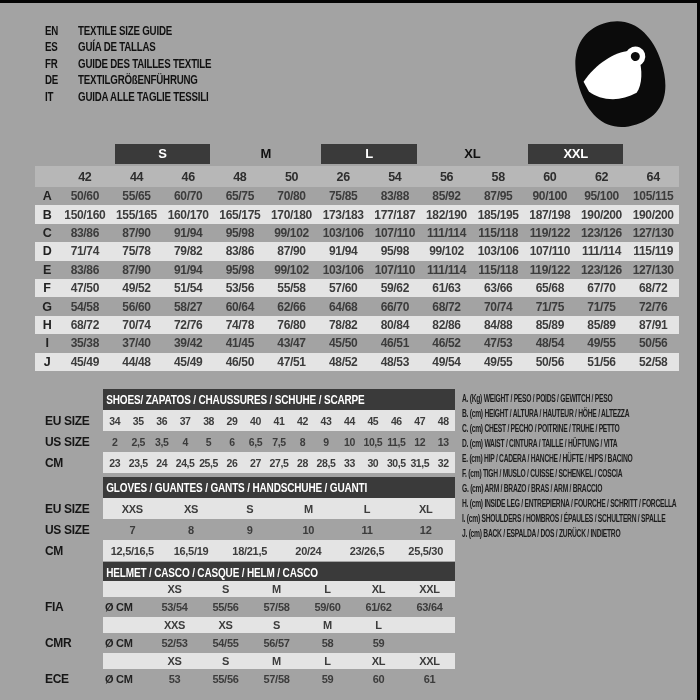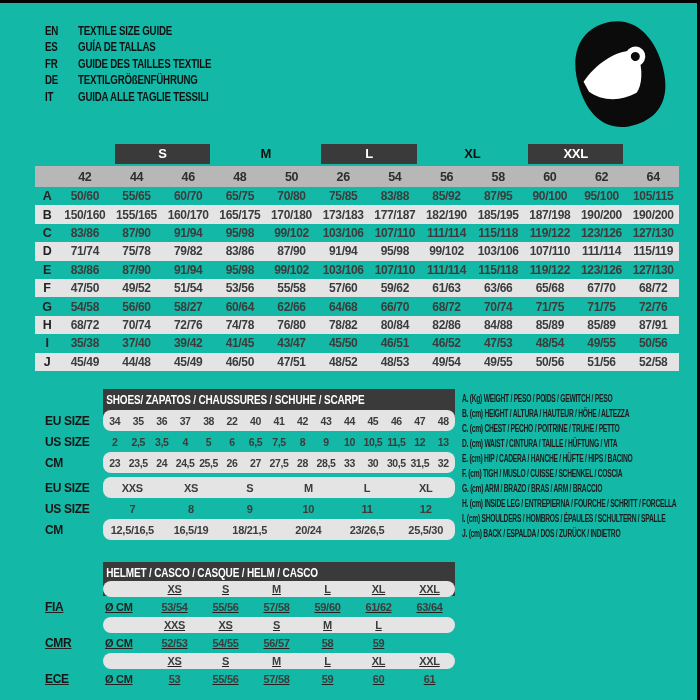--- a/index.html
+++ b/index.html
@@ -1,17 +1,17 @@
 <!DOCTYPE html>
 <html><head>
 <meta charset="utf-8">
 <style>
   html,body{margin:0;padding:0;}
   body{font-family:"Liberation Sans",sans-serif;font-weight:700;background:#fff;}
-  .page{position:relative;width:700px;height:700px;background:#14b8a6;overflow:hidden;color:#222;}
+  .page{position:relative;width:700px;height:700px;background:#a3a3a3;overflow:hidden;color:#222;}
   .frame-top{position:absolute;top:0;left:0;width:700px;height:3px;background:#050505;}
   .frame-right{position:absolute;top:0;right:0;width:3px;height:700px;background:#050505;}
 
   
   .langs{position:absolute;left:45px;top:22px;transform:scaleX(.72);transform-origin:left top;white-space:nowrap;}
   .lang-row{display:flex;height:16.5px;align-items:center;font-size:13.5px;letter-spacing:-.3px;color:#111;}
   .lang-code{width:46px;}
 
   
   .helmet-icon{position:absolute;left:570px;top:18px;width:100px;height:112px;}
@@ -26,28 +26,28 @@
   .numrow .cell{font-size:12.5px;color:#2e2e2e;}
   .trow{height:18.4px;}
   .trow.shade{background:#e4e4e4;}
   .cell{text-align:center;font-size:12px;letter-spacing:-.35px;color:#3c3c3c;}
   .cell.letter{font-size:12.5px;color:#222;}
 
   
   .section{position:absolute;left:45px;width:410px;}
   .sec-shoes{top:389px;}
   .sec-gloves{top:477px;}
-  .sec-helmet{top:562px;text-decoration:underline;}
+  .sec-helmet{top:562px;}
   .hrow{display:grid;grid-template-columns:58px 352px;align-items:stretch;}
   .sg .hrow{height:21px;}
   .barrow{height:19px;}
   .rlabel{display:flex;align-items:center;font-size:12px;letter-spacing:-.3px;color:#161616;}
   .bar{background:#3a3a3a;color:#fff;height:34px;line-height:19px;overflow:hidden;}
   .bar-text{display:inline-block;transform:scaleX(.8);transform-origin:left center;white-space:nowrap;font-size:12.5px;padding-left:4px;letter-spacing:-.2px;}
-  .tablepart{display:grid;align-items:center;border-radius:8px;}
+  .tablepart{display:grid;align-items:center;}
   .tablepart.shade{background:#e4e4e4;}
   .cols15{grid-template-columns:repeat(15,1fr);}
   .cols15 .cell{font-size:10.5px;letter-spacing:-.4px;}
   .cols6{grid-template-columns:repeat(6,1fr);}
   .cols6 .cell{font-size:11px;letter-spacing:-.3px;}
   .helmcols{grid-template-columns:46px repeat(6,1fr);}
   .helmcols .cell{font-size:11px;letter-spacing:-.3px;}
   .helmcols .cell.unit{text-align:left;padding-left:2px;color:#222;}
   .h16{height:16px;}
   .h20{height:20px;}
@@ -281,21 +281,21 @@
     </div>
     <div>
         <div class="hrow">
           <div class="rlabel">EU SIZE</div>
           <div class="tablepart cols15 shade">
             <div class="cell">34</div>
             <div class="cell">35</div>
             <div class="cell">36</div>
             <div class="cell">37</div>
             <div class="cell">38</div>
-            <div class="cell">22</div>
+            <div class="cell">29</div>
             <div class="cell">40</div>
             <div class="cell">41</div>
             <div class="cell">42</div>
             <div class="cell">43</div>
             <div class="cell">44</div>
             <div class="cell">45</div>
             <div class="cell">46</div>
             <div class="cell">47</div>
             <div class="cell">48</div>
           </div>
@@ -337,20 +337,24 @@
             <div class="cell">30</div>
             <div class="cell">30,5</div>
             <div class="cell">31,5</div>
             <div class="cell">32</div>
           </div>
         </div>
       </div>
   </div>
 
   <div class="section sec-gloves sg">
+    <div class="hrow barrow">
+      <div class="rlabel"></div>
+      <div class="bar"><span class="bar-text">GLOVES / GUANTES / GANTS / HANDSCHUHE / GUANTI</span></div>
+    </div>
     <div>
         <div class="hrow">
           <div class="rlabel">EU SIZE</div>
           <div class="tablepart cols6 shade">
             <div class="cell">XXS</div>
             <div class="cell">XS</div>
             <div class="cell">S</div>
             <div class="cell">M</div>
             <div class="cell">L</div>
             <div class="cell">XL</div>

